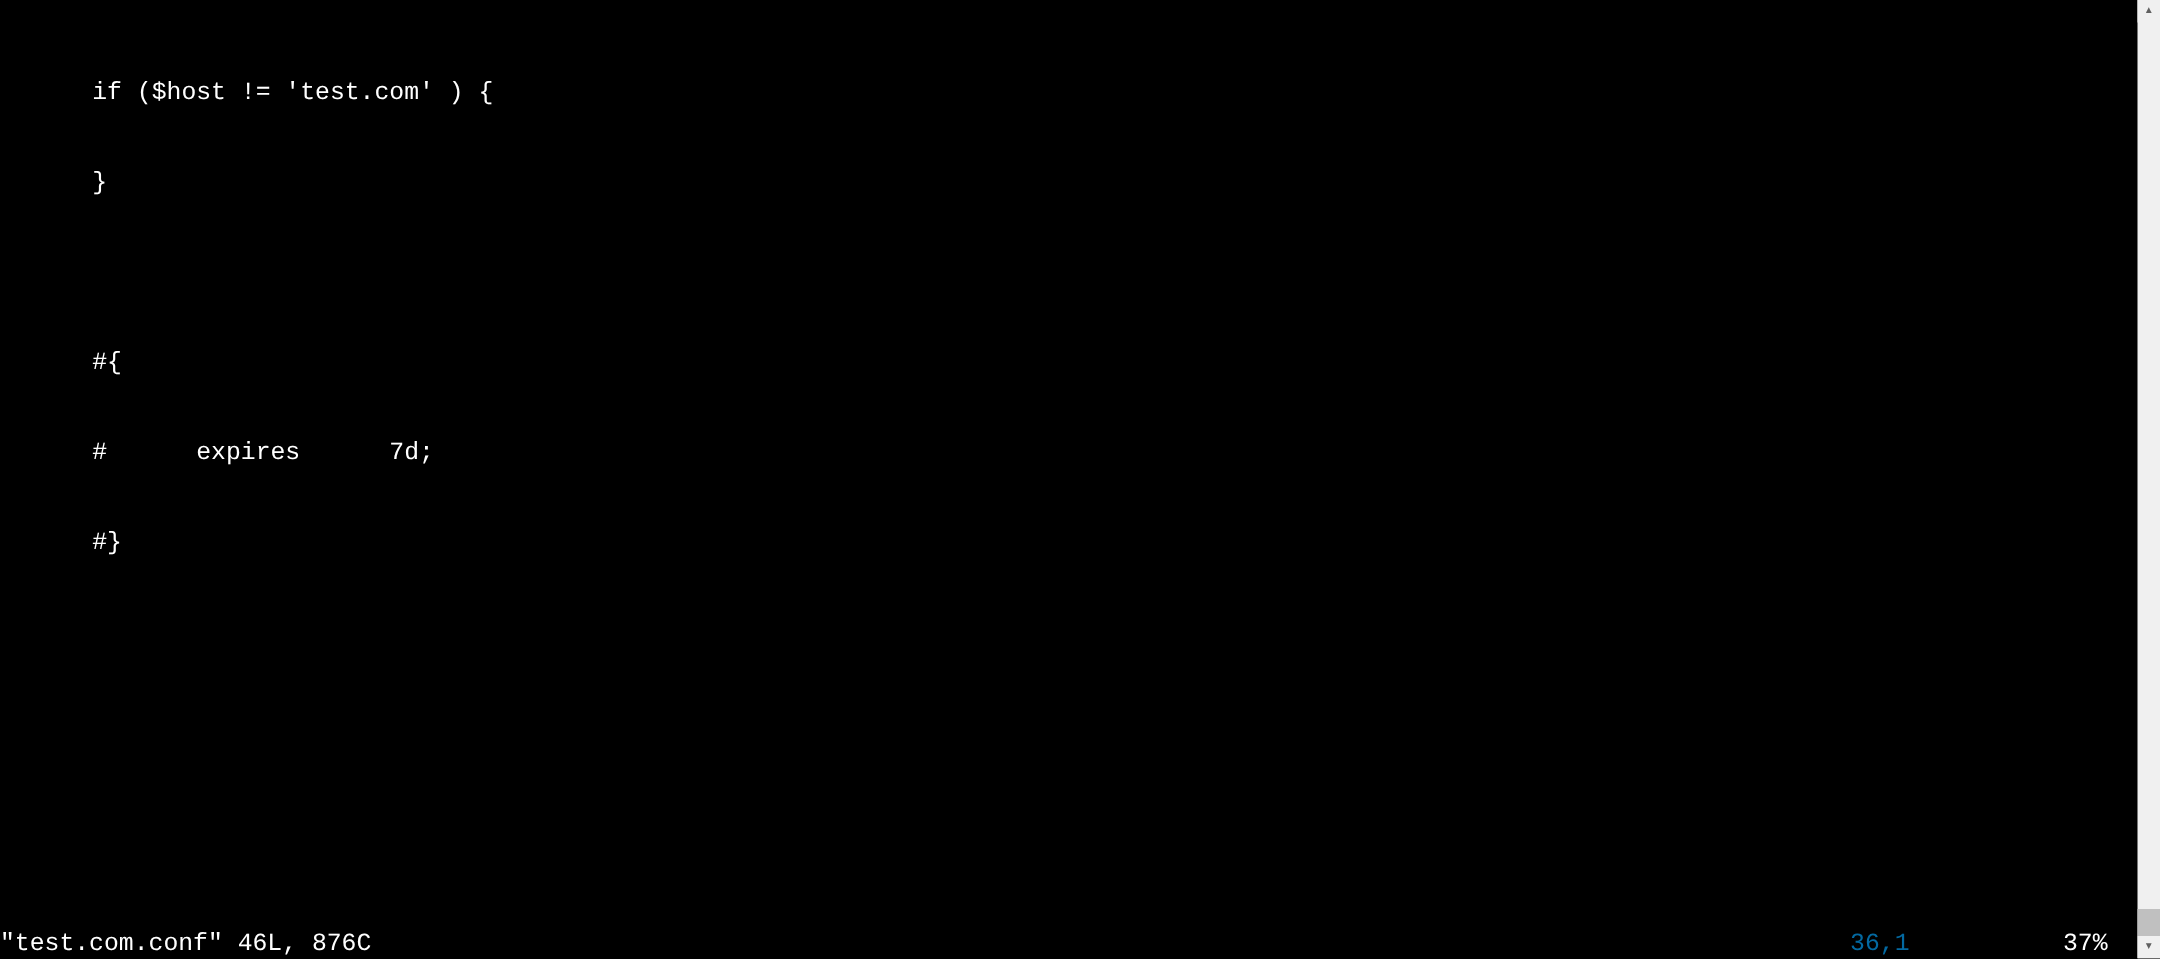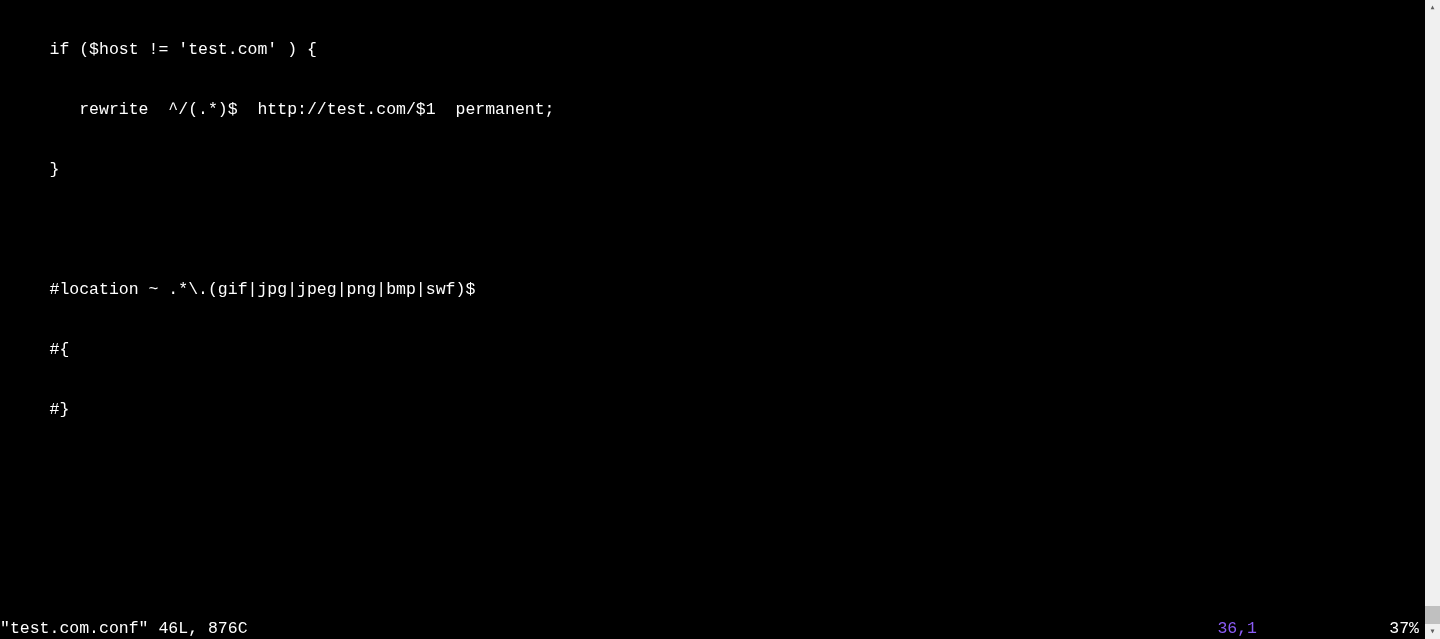--- a/index.html
+++ b/index.html
@@ -14,21 +14,21 @@
       font-size: 16.5px;
       line-height: 20px;
       width: 1440px;
       height: 639px;
       overflow: hidden;
       position: relative;
     }
     .terminal {
       width: 1425px;
       height: 639px;
-      padding: 0;
+      padding: 12px;
       white-space: pre;
       position: relative;
     }
     .code-line {
       height: 20px;
       white-space: pre;
       color: #ffffff;
     }
     .status-line {
       position: absolute;
@@ -37,26 +37,26 @@
       width: 100%;
       height: 20px;
       display: flex;
       white-space: pre;
     }
     .status-filename {
       color: #ffffff;
     }
     .status-position {
       position: absolute;
-      right: 168px;
-      color: #8b5cf6;
+      right: 152px;
+      color: #0369a1;
     }
     .status-percent {
       position: absolute;
-      right: 6px;
+      right: 20px;
       color: #ffffff;
     }
     .scrollbar-track {
       position: absolute;
       right: 0;
       top: 0;
       width: 15px;
       height: 639px;
       background: #f0f0f0;
     }
@@ -93,25 +93,24 @@
       justify-content: center;
       font-size: 10px;
       color: #606060;
     }
   </style>
 </head>
 <body>
 
 <div class="terminal">
   <div class="code-line">     if ($host != 'test.com' ) {</div>
-  <div class="code-line">        rewrite  ^/(.*)$  http://test.com/$1  permanent;</div>
   <div class="code-line">     }</div>
   <div class="code-line"></div>
-  <div class="code-line">     #location ~ .*\.(gif|jpg|jpeg|png|bmp|swf)$</div>
   <div class="code-line">     #{</div>
+  <div class="code-line">     #      expires      7d;</div>
   <div class="code-line">     #}</div>
   
   
   
   
   
   
   
   
   

